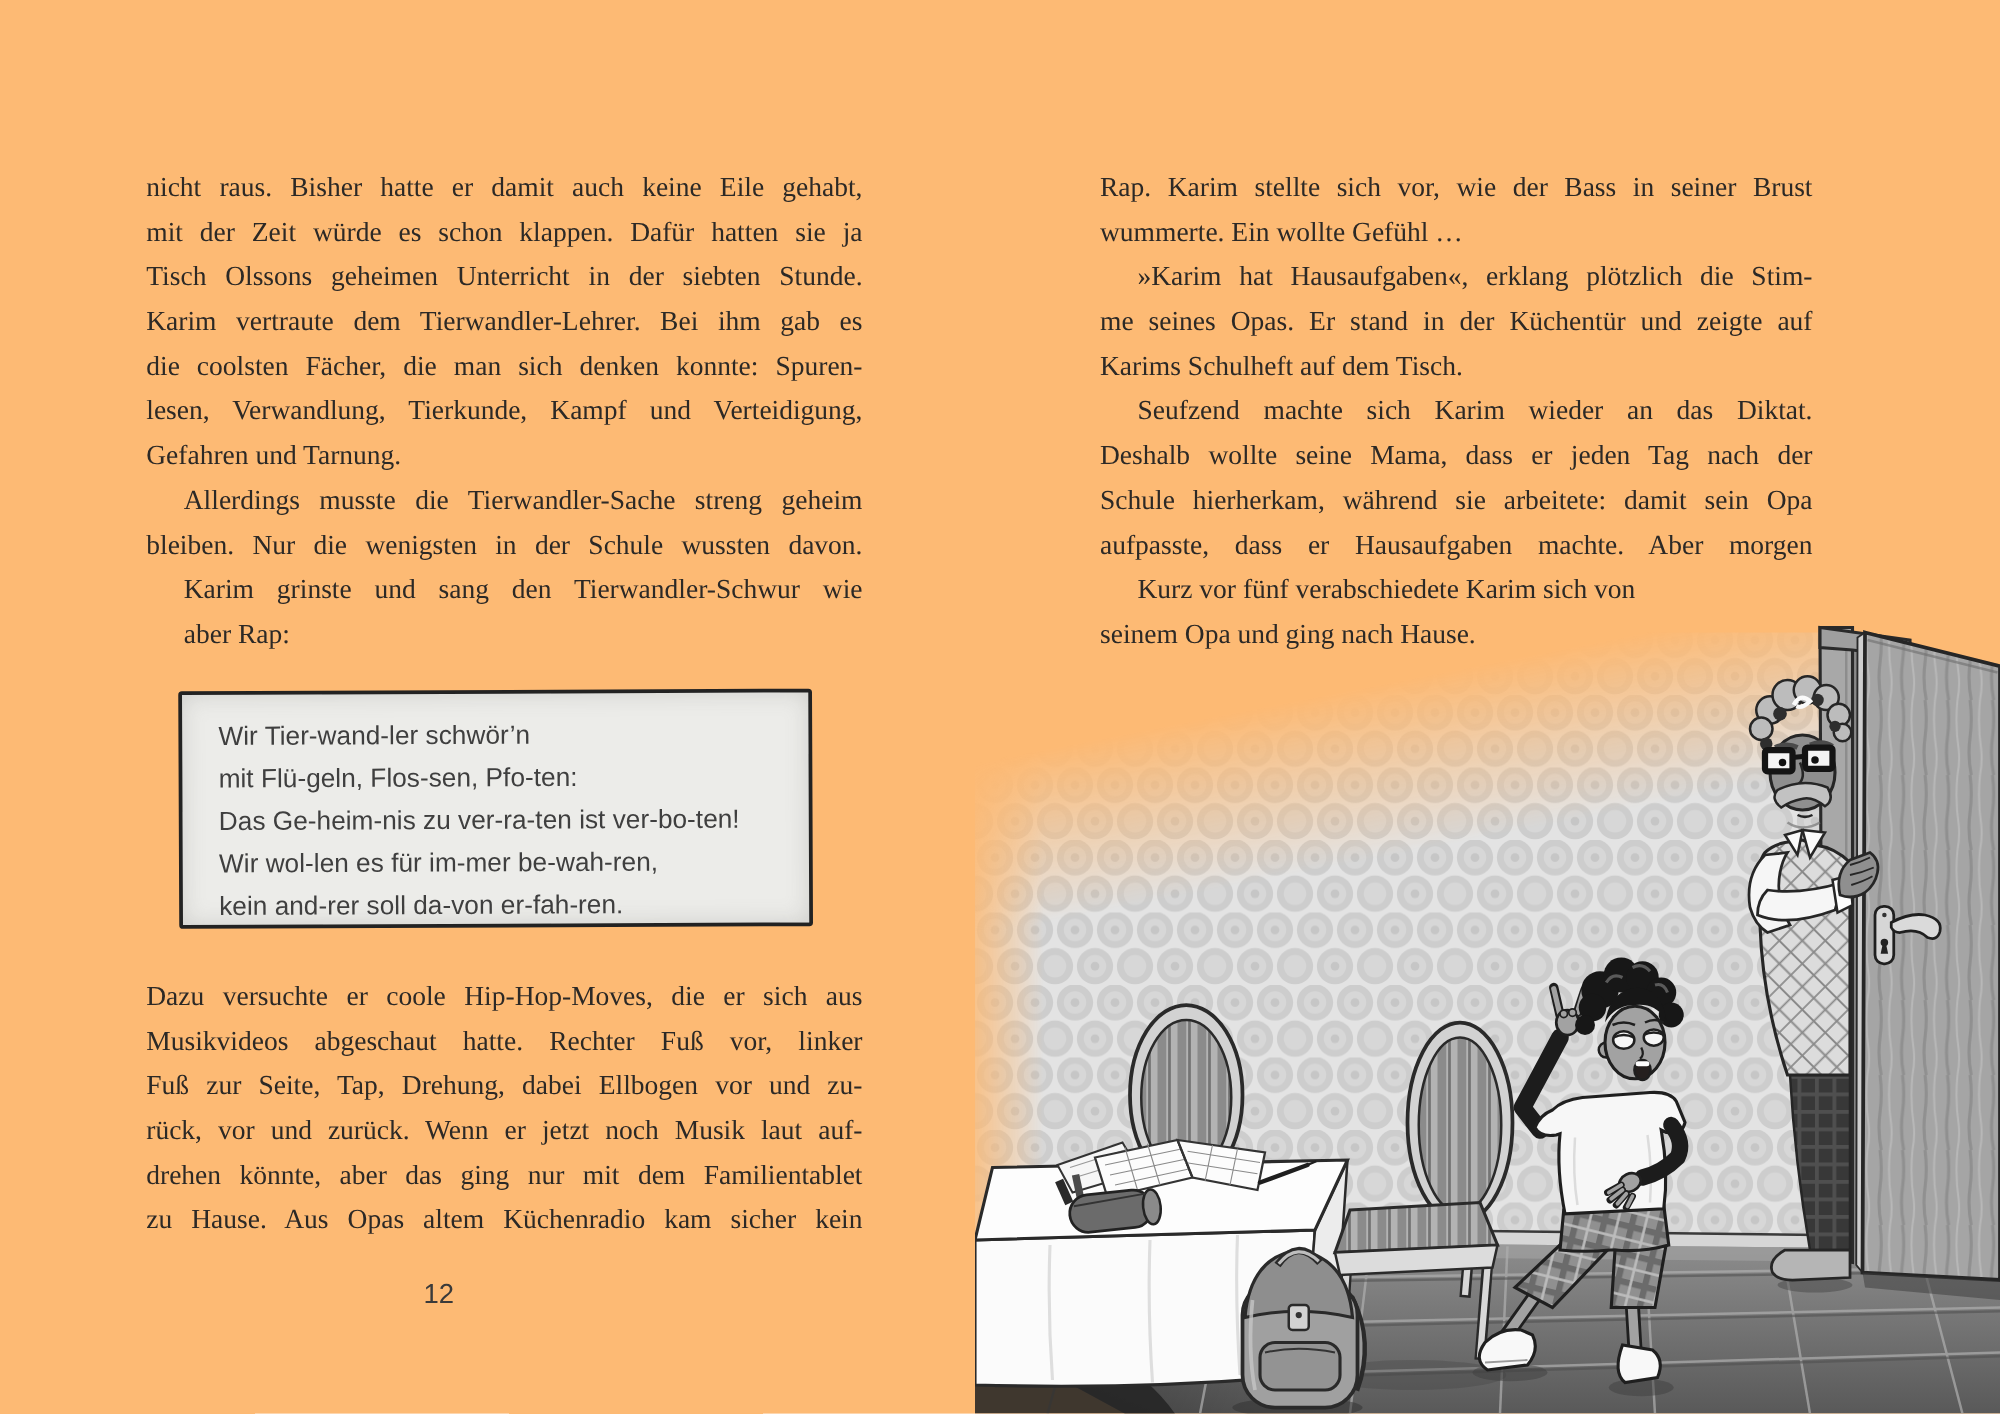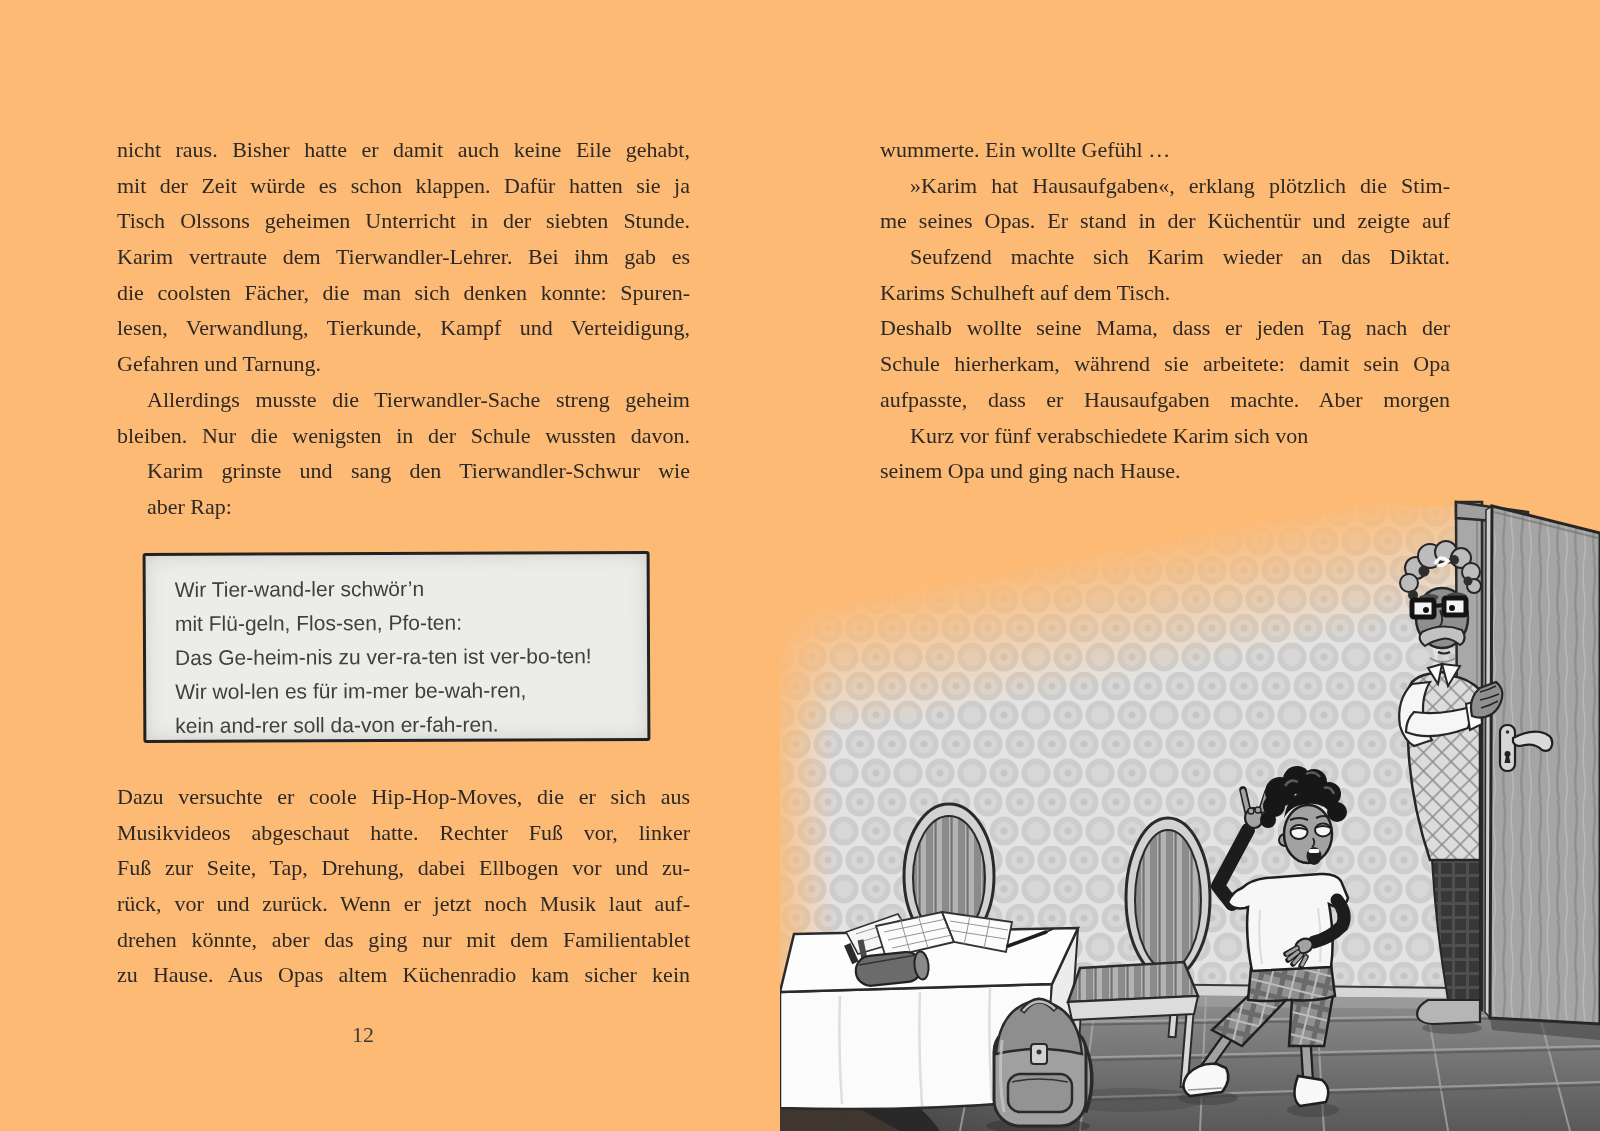--- a/index.html
+++ b/index.html
@@ -8,22 +8,22 @@
   .col{position:absolute;}
   .ln{height:35.7px;font-size:22px;line-height:35.7px;white-space:normal;
       font-family:"Liberation Serif", serif;color:#2c2926;}
   .j{text-align:justify;text-align-last:justify;text-justify:inter-word;}
   .ind{padding-left:30px;}
   #oath-box{position:absolute;left:143px;top:552px;width:507px;height:190px;box-sizing:border-box;
             background:#ecece9;border:3.5px solid #222222;border-radius:3px;
             box-shadow:inset 0 0 18px rgba(120,120,115,.25);
             padding:17px 24px 0 29px;transform:rotate(-0.25deg);}
   .bxln{font-family:"Liberation Sans", sans-serif;font-size:21px;line-height:34px;color:#3f3f3f;}
-  #pagenum{position:absolute;left:340px;top:1022px;width:46px;text-align:center;
-           font-family:Liberation Serif, serif;font-size:22px;color:#3a3a3a;}
+  #pagenum{position:absolute;left:328px;top:1022px;width:46px;text-align:center;
+           font-family:Liberation Sans, sans-serif;font-size:22px;color:#3a3a3a;}
   #illu{position:absolute;left:780px;top:440px;width:820px;height:691px;}
 </style>
 </head>
 <body>
 
 <div id="stage">
 
   <div>
     <div class="col" style="left:117px;top:132px;width:573px;">
       <div class="ln j">nicht raus. Bisher hatte er damit auch keine Eile gehabt,</div>
@@ -54,25 +54,26 @@
       <div class="ln j">rück, vor und zurück. Wenn er jetzt noch Musik laut auf-</div>
       <div class="ln j">drehen könnte, aber das ging nur mit dem Familientablet</div>
       <div class="ln j">zu Hause. Aus Opas altem Küchenradio kam sicher kein</div>
     </div>
 
     <div id="pagenum">12</div>
   </div>
 
   <div>
     <div class="col" style="left:880px;top:132px;width:570px;">
+      <div class="ln j">Rap. Karim stellte sich vor, wie der Bass in seiner Brust</div>
       <div class="ln">wummerte. Ein wollte Gefühl …</div>
       <div class="ln j ind">»Karim hat Hausaufgaben«, erklang plötzlich die Stim-</div>
       <div class="ln j">me seines Opas. Er stand in der Küchentür und zeigte auf</div>
+      <div class="ln">Karims Schulheft auf dem Tisch.</div>
       <div class="ln j ind">Seufzend machte sich Karim wieder an das Diktat.</div>
-      <div class="ln">Karims Schulheft auf dem Tisch.</div>
       <div class="ln j">Deshalb wollte seine Mama, dass er jeden Tag nach der</div>
       <div class="ln j">Schule hierherkam, während sie arbeitete: damit sein Opa</div>
       <div class="ln j">aufpasste, dass er Hausaufgaben machte. Aber morgen</div>
       <div class="ln ind">Kurz vor fünf verabschiedete Karim sich von</div>
       <div class="ln">seinem Opa und ging nach Hause.</div>
     </div>
 
     <svg id="illu" viewBox="0 0 820 691">
       <defs>
         <pattern id="wp" width="64" height="58" patternUnits="userSpaceOnUse">

